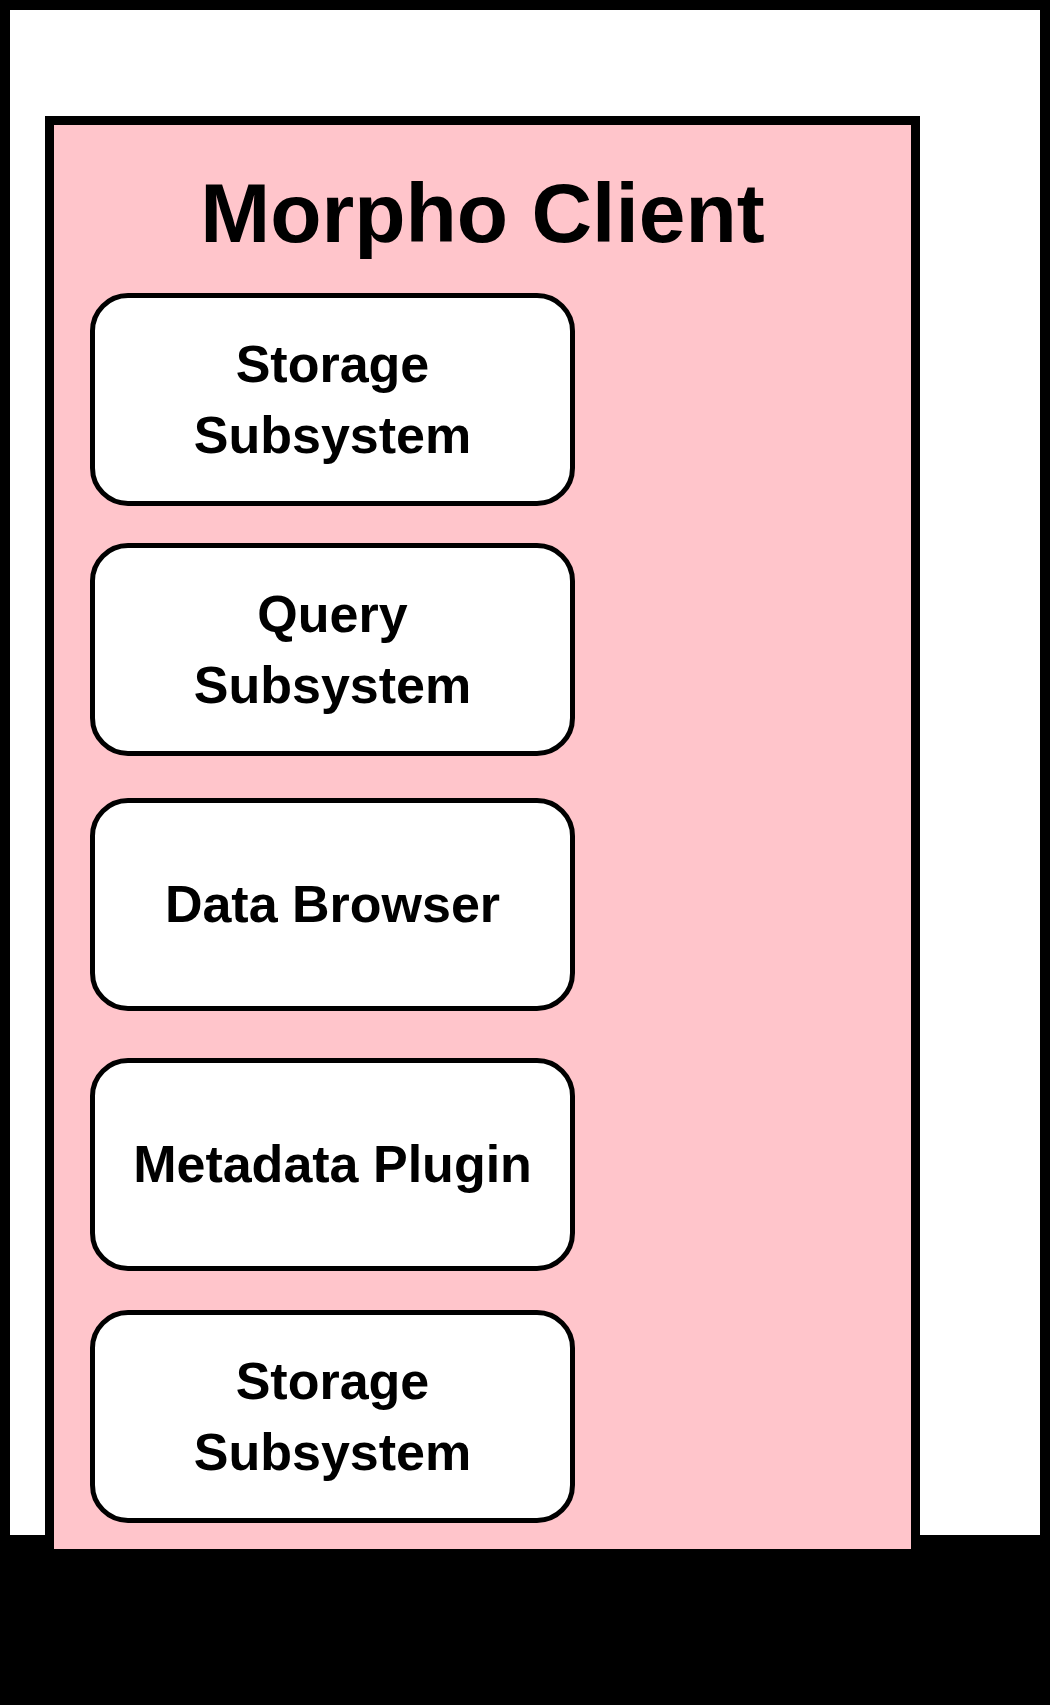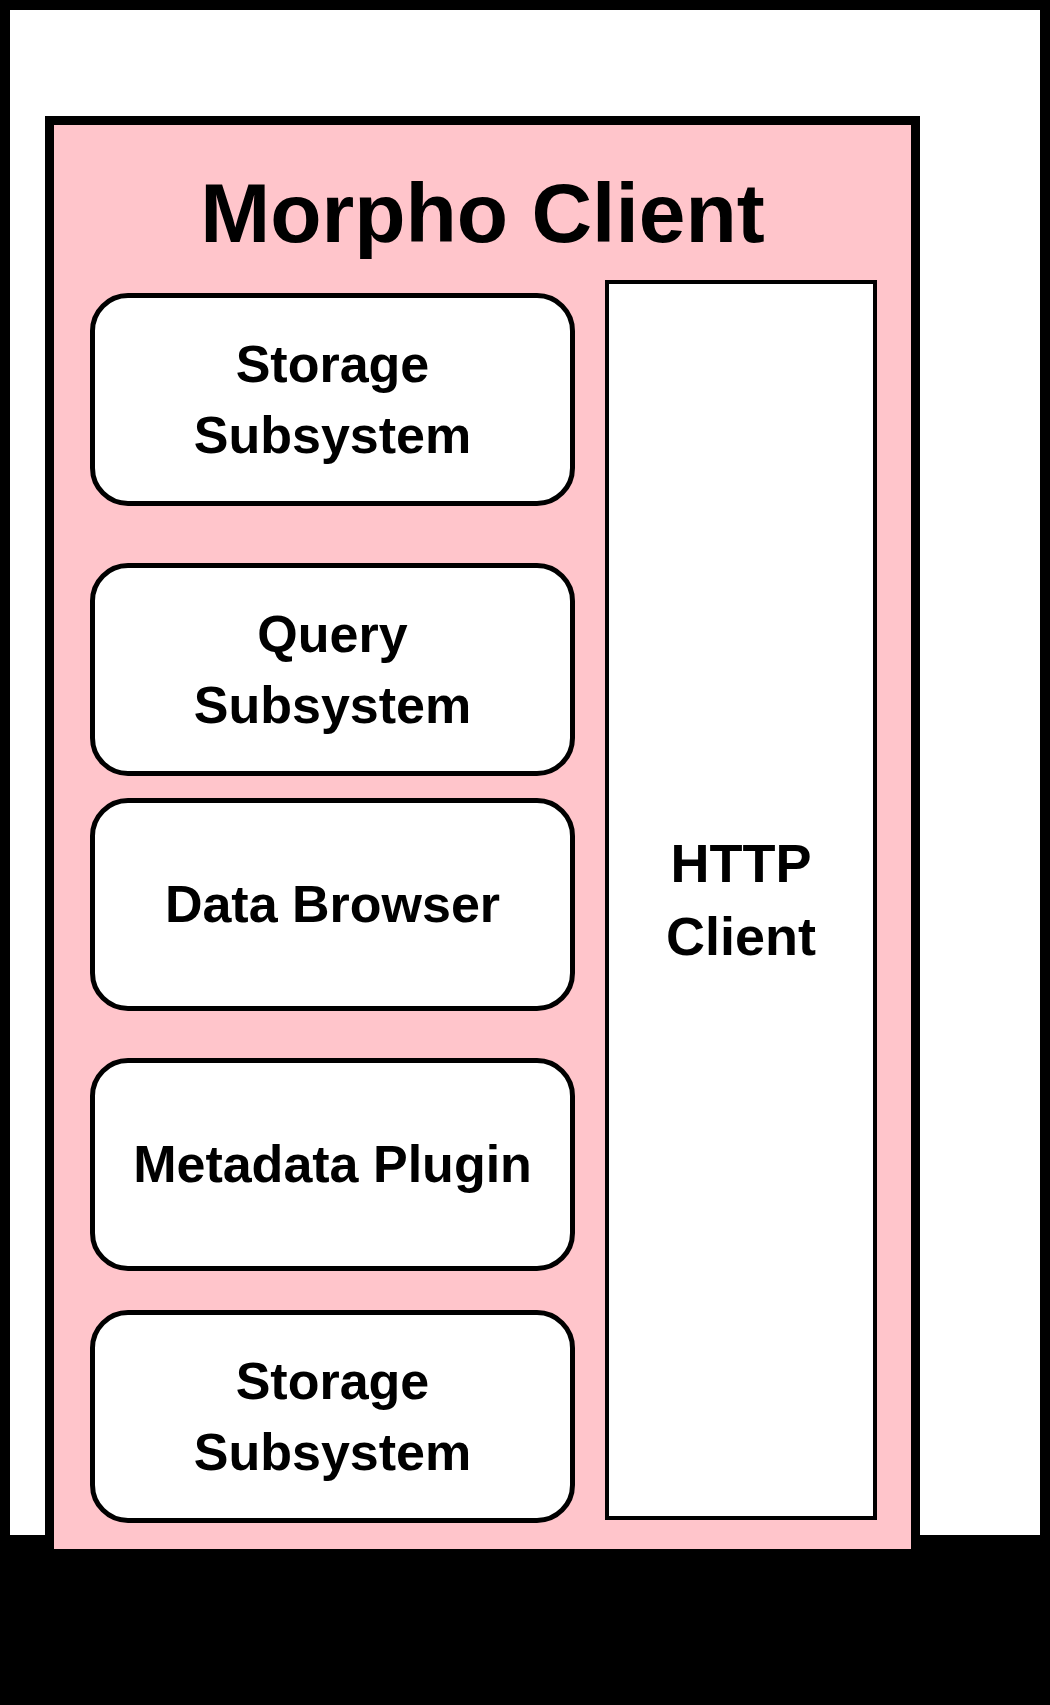--- a/index.html
+++ b/index.html
@@ -61,21 +61,21 @@
     align-items: center;
     justify-content: center;
     text-align: center;
     font-size: 52px;
     font-weight: bold;
     line-height: 1.35;
     color: #000000;
     padding: 0 24px;
   }
   .box-1 { top: 168px; }
-  .box-2 { top: 438px; }
+  .box-2 { top: 418px; }
   .box-3 { top: 673px; }
   .box-4 { top: 933px; }
   .box-5 { top: 1185px; }
   .http-client-box {
     position: absolute;
     left: 551px;
     top: 155px;
     width: 272px;
     height: 1240px;
     box-sizing: border-box;
@@ -104,17 +104,16 @@
       <div class="subsystem-box box-1">Storage Subsystem</div>
 
       <div class="subsystem-box box-2">Query Subsystem</div>
 
       <div class="subsystem-box box-3">Data Browser</div>
 
       <div class="subsystem-box box-4">Metadata Plugin</div>
 
       <div class="subsystem-box box-5">Storage Subsystem</div>
 
-      <div class="http-client-box">HTTP Client</div>
 
     </div>
   </div>
 </div>
 
 </body></html>

